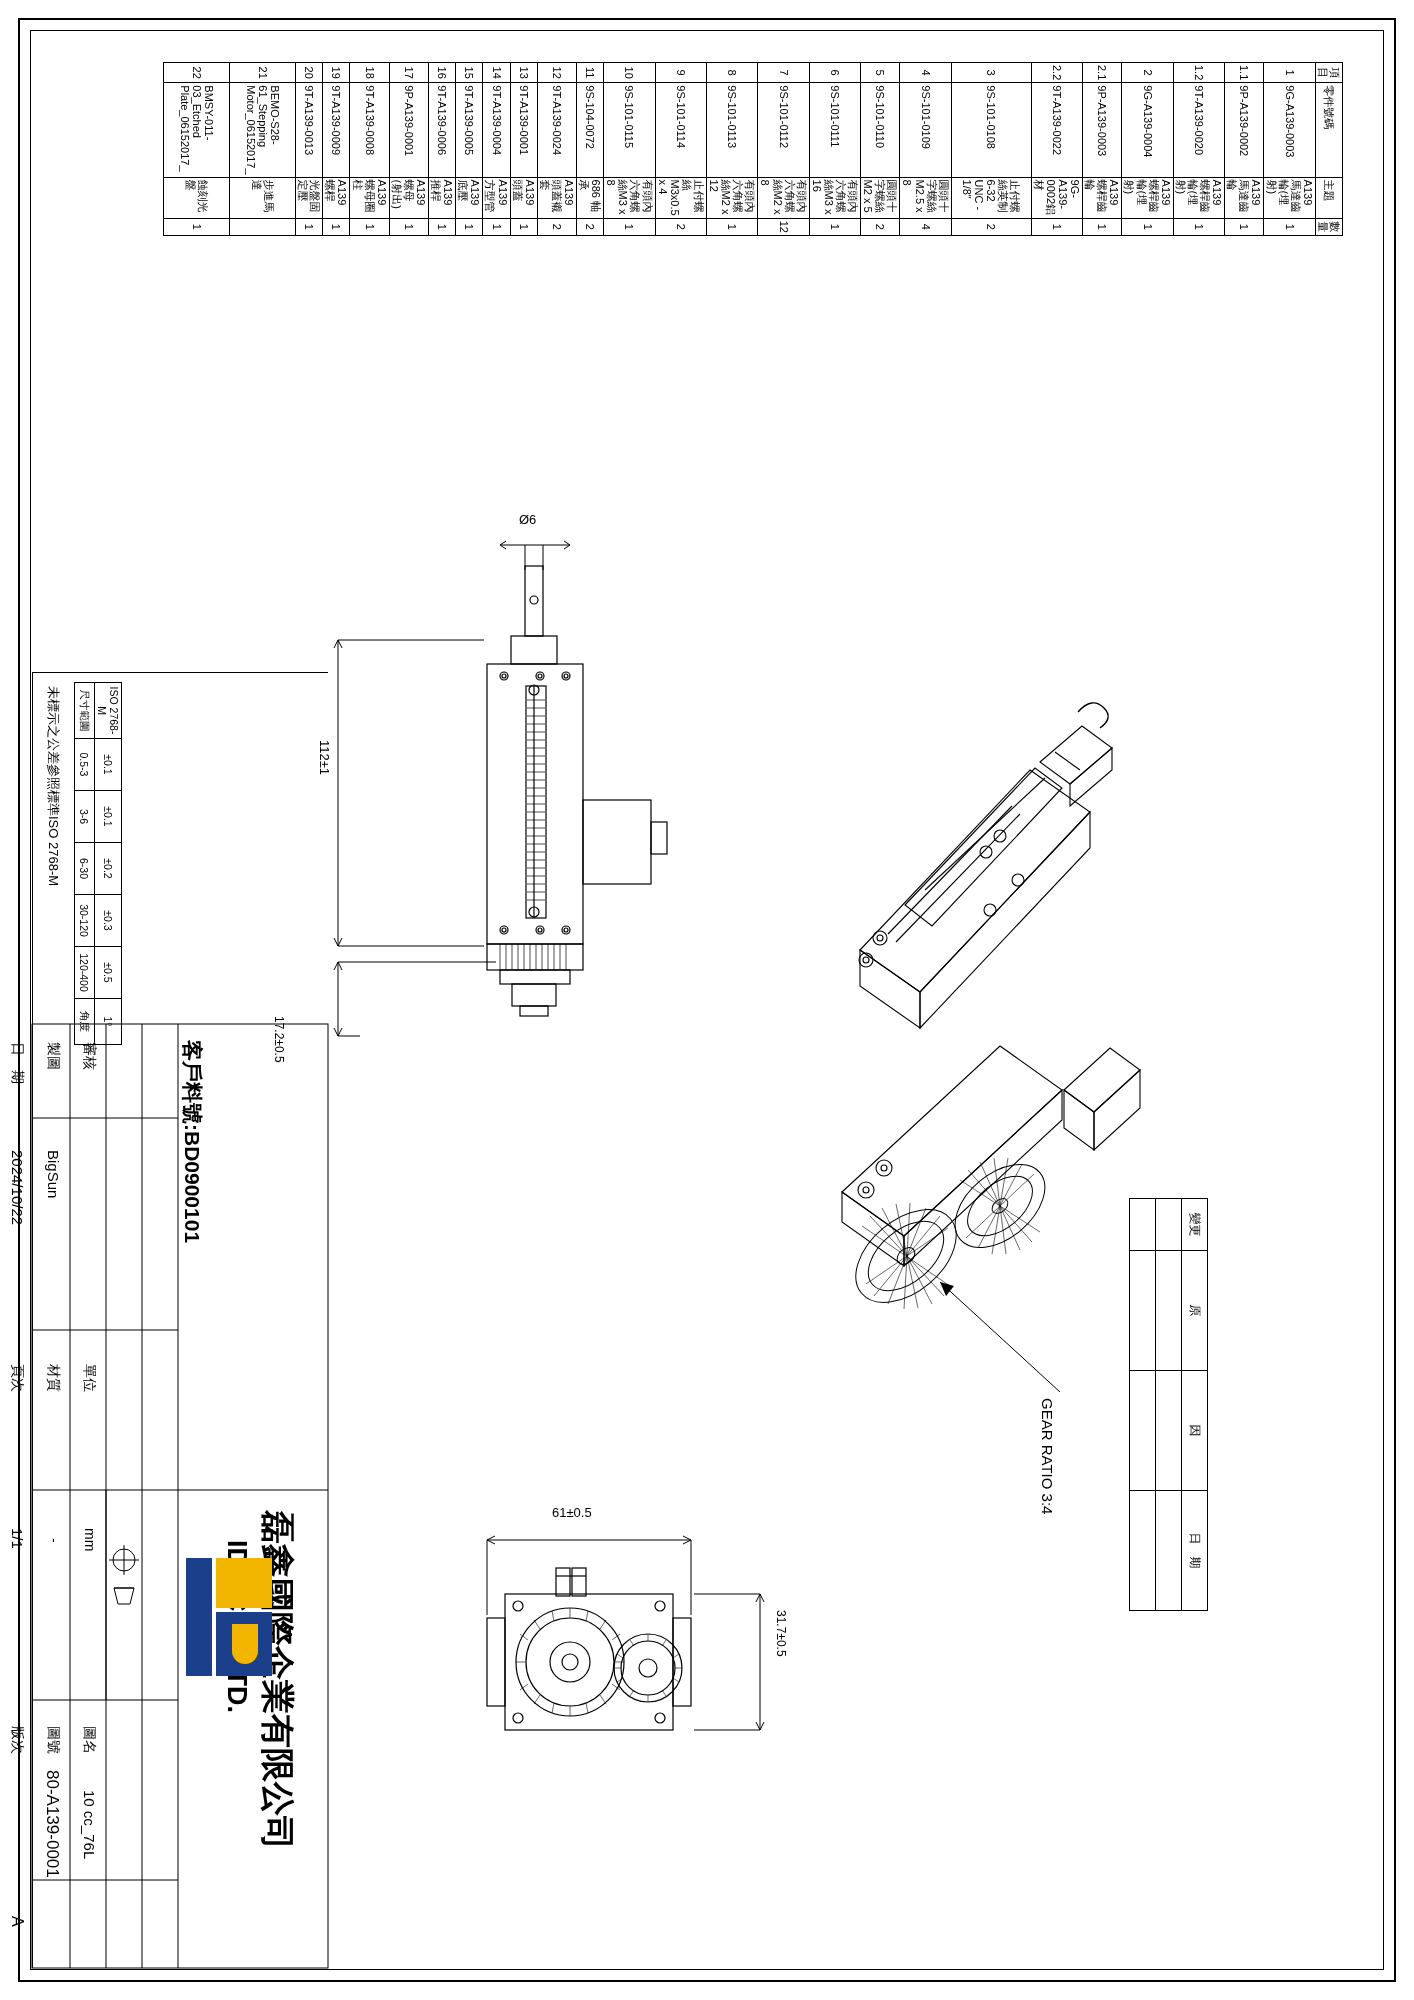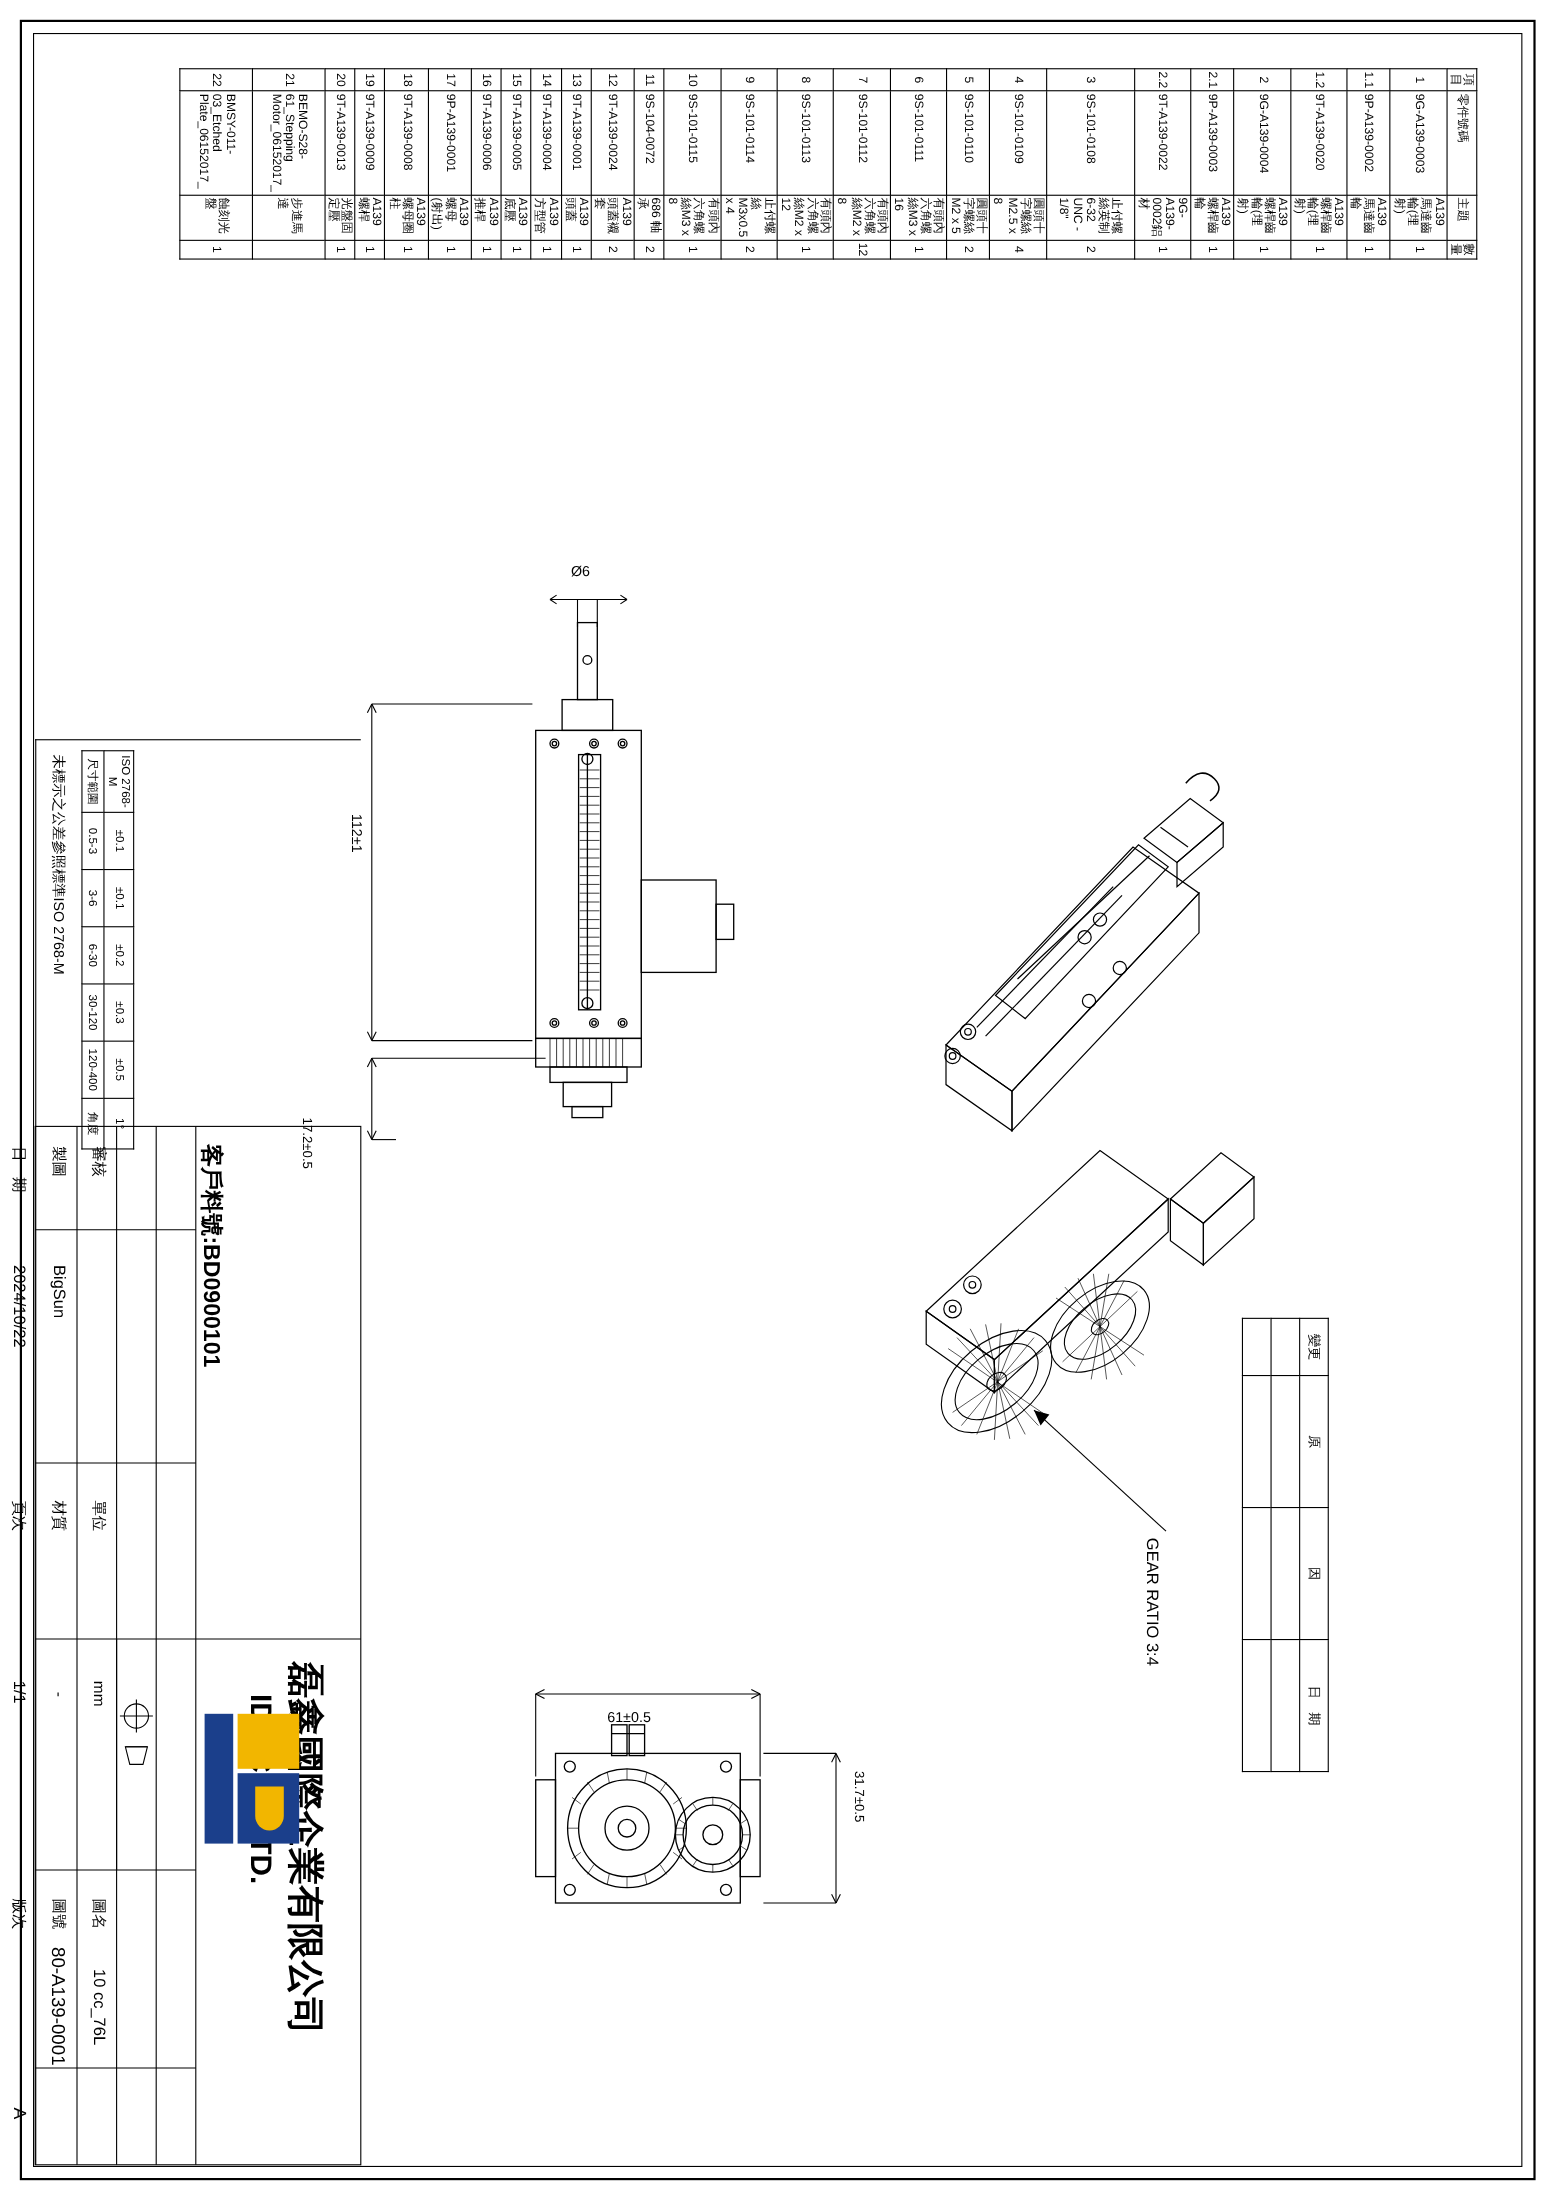--- a/index.html
+++ b/index.html
@@ -527,21 +527,21 @@
       <line x1="756" y1="1722" x2="760" y2="1730"></line>
         <line x1="764" y1="1722" x2="760" y2="1730"></line>
       <line x1="694" y1="1594" x2="760" y2="1594"></line>
       <line x1="694" y1="1730" x2="760" y2="1730"></line>
     </g>
   </svg>
 
   <div class="dim-txt" style="left:519px;top:512px;">Ø6</div>
   <div class="dim-txt big-rot" style="left:332px;top:740px;">112±1</div>
   <div class="dim-txt big-rot" style="left:286px;top:1016px;font-size:12px;">17.2±0.5</div>
-  <div class="dim-txt" style="left:552px;top:1505px;margin-top:48px;">61±0.5</div>
+  <div class="dim-txt" style="left:552px;top:1505px;">61±0.5</div>
   <div class="dim-txt big-rot" style="left:788px;top:1610px;font-size:12px;">31.7±0.5</div>
   <div class="note big-rot" style="left:1056px;top:1398px;font-size:15px;">GEAR RATIO 3:4</div>
 
   <div id="titleblock"></div>
 
   <svg width="1414" height="2000">
     <g class="ln" stroke-width="1">
 
       <rect x="32" y="1024" width="296" height="944"></rect>
 

